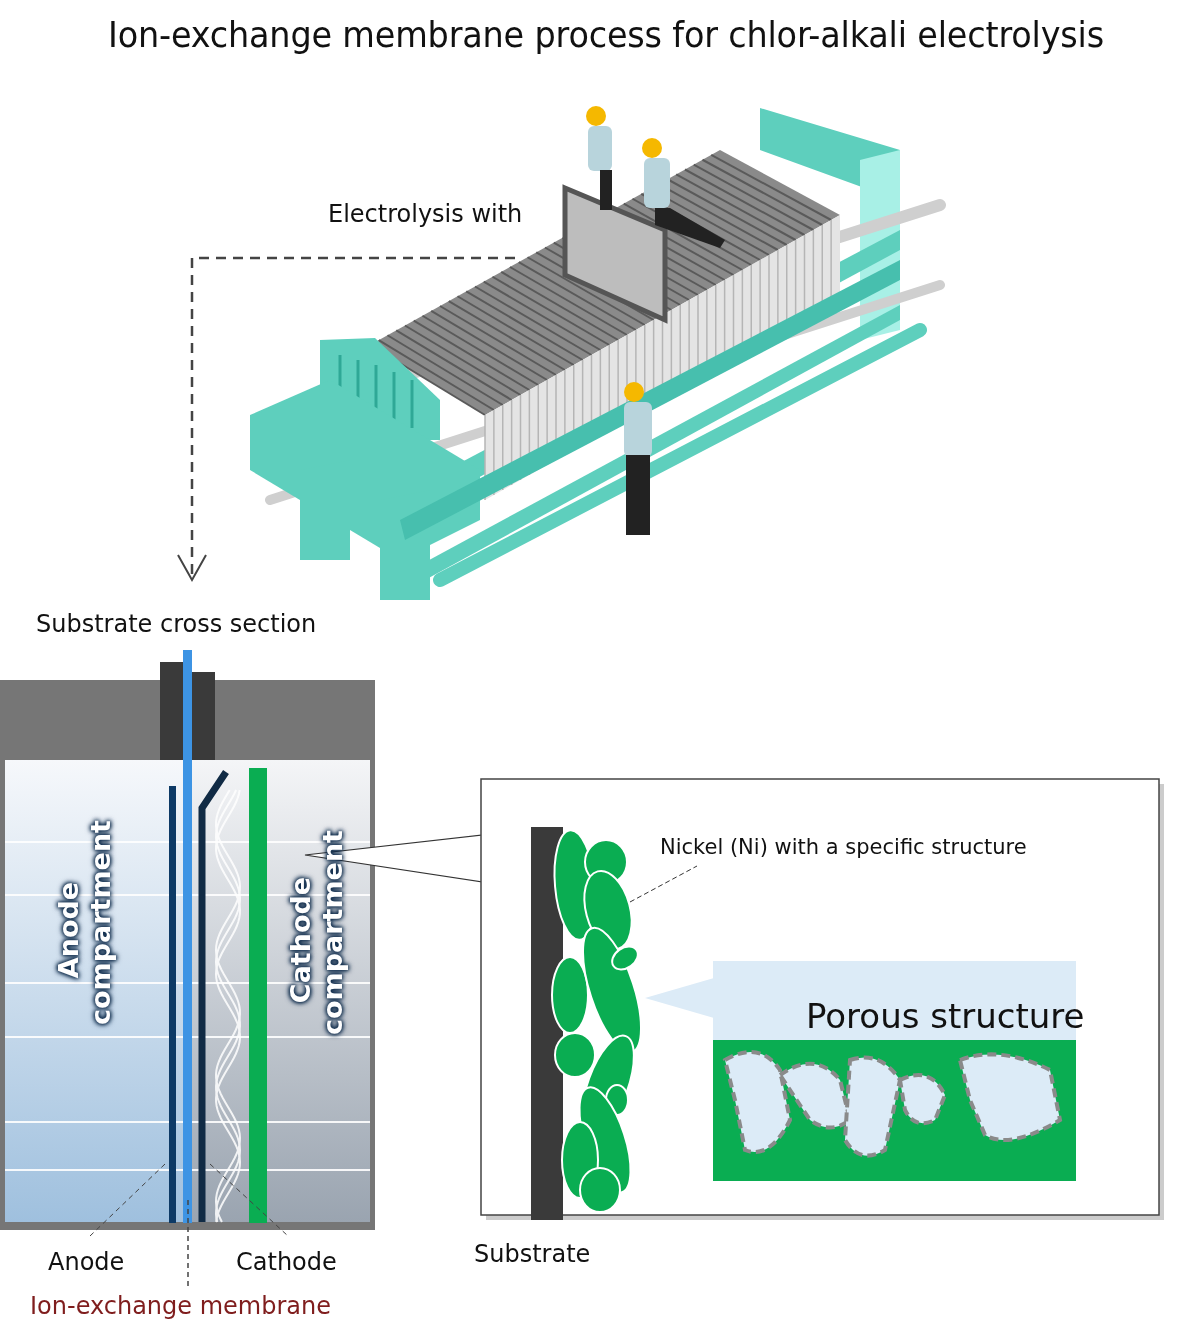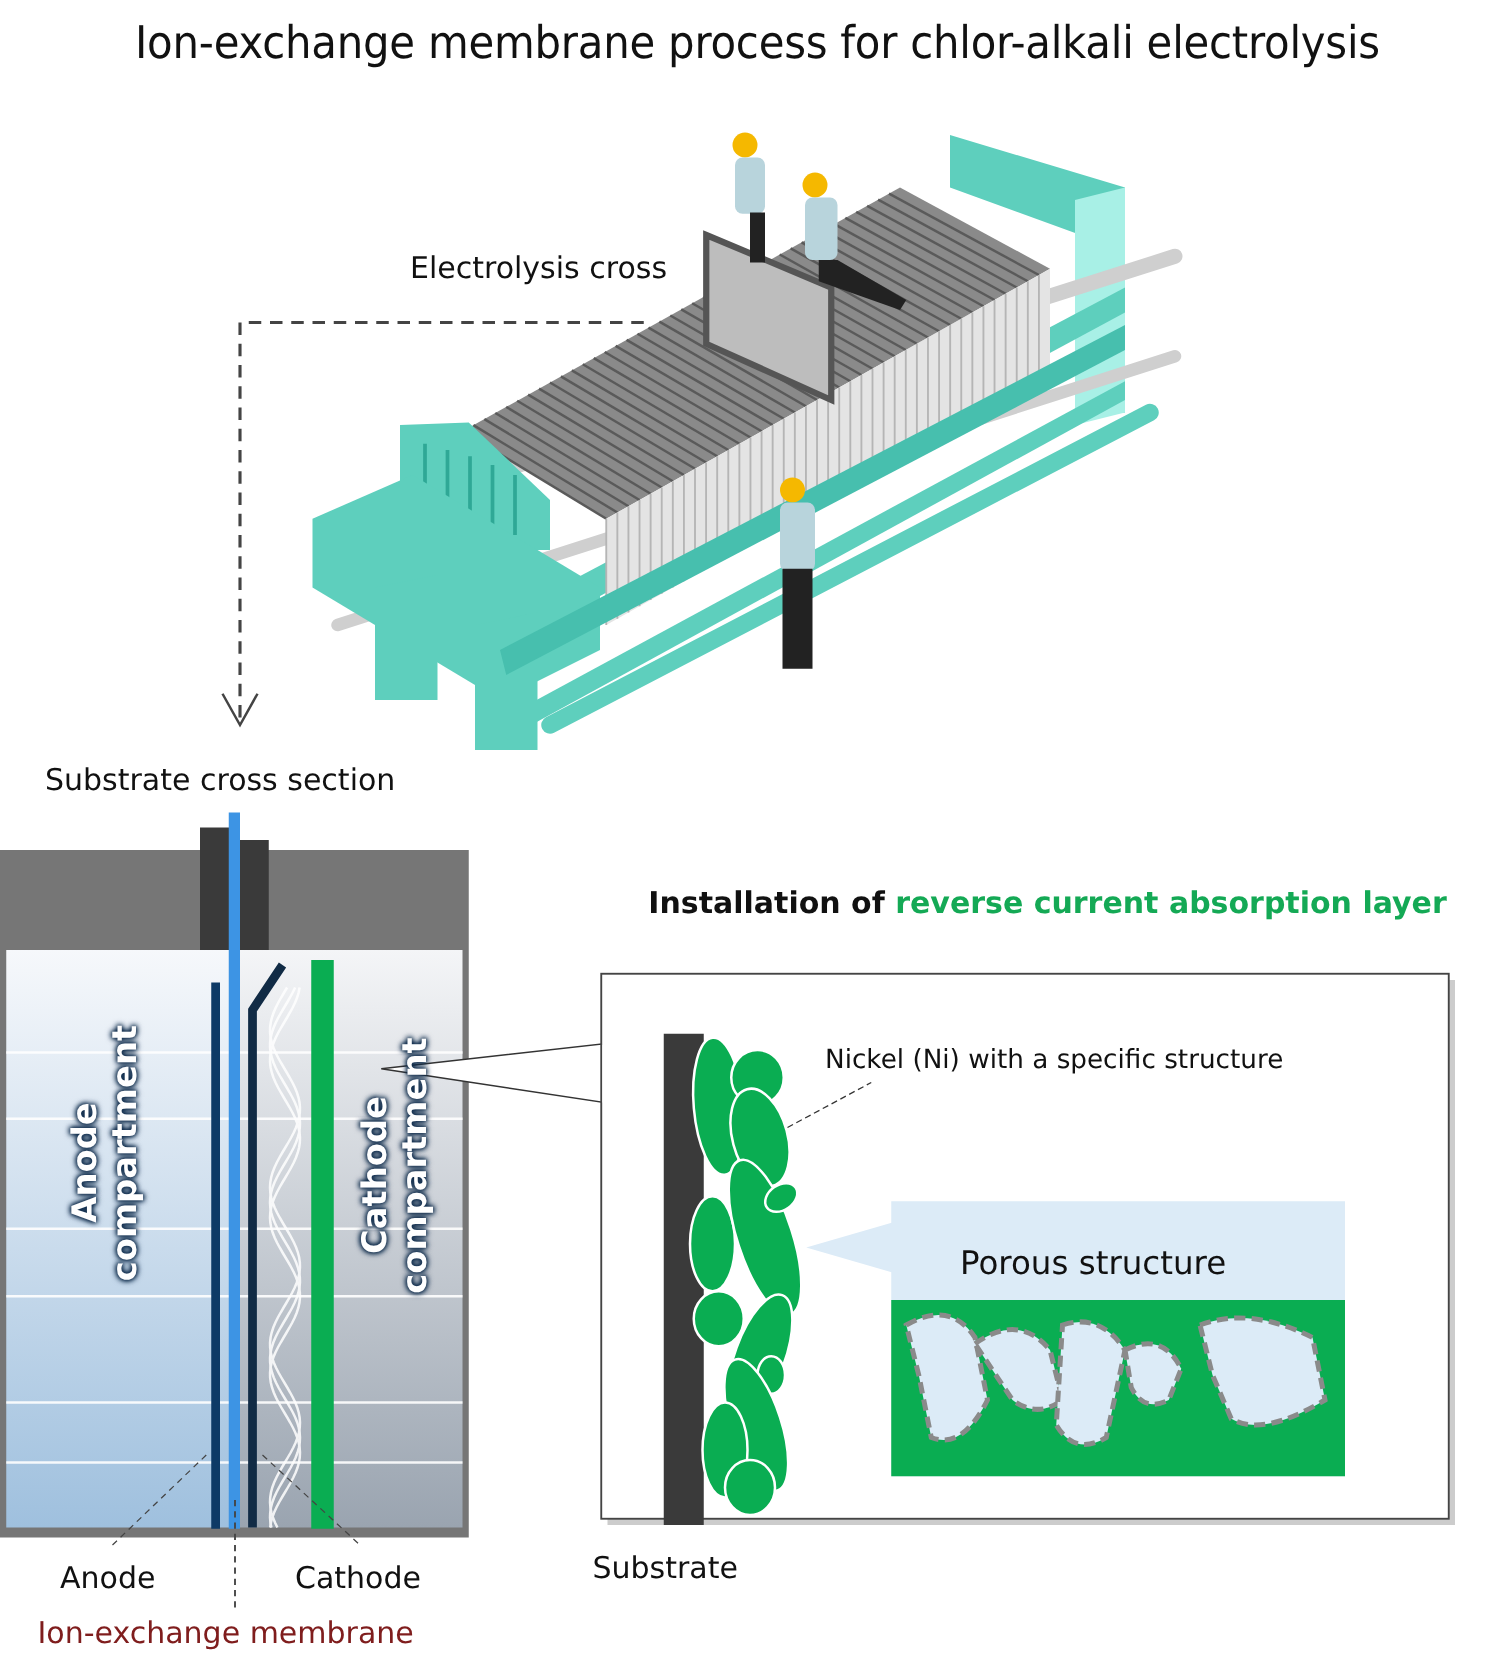--- a/index.html
+++ b/index.html
@@ -145,21 +145,21 @@
     <rect x="644" y="158" width="26" height="50" rx="6" fill="#b8d4dc"></rect>
     <polygon points="655,208 670,208 725,240 720,248 655,225" fill="#222"></polygon>
   </g>
   <g>
     <circle cx="634" cy="392" r="10" fill="#f5b800"></circle>
     <rect x="624" y="402" width="28" height="55" rx="6" fill="#b8d4dc"></rect>
     <rect x="626" y="455" width="24" height="80" fill="#222"></rect>
   </g>
 </svg>
 
-<div class="abs label" style="left:328px; top:200px;">Electrolysis cross</div>
+<div class="abs label" style="left:328px; top:200px;">Electrolysis with</div>
 
 <div class="abs label" style="left:36px; top:610px;">Substrate cross section</div>
 
 <svg width="1200" height="1341" style="pointer-events:none">
   <defs>
     <linearGradient id="anodeGrad" x1="0" y1="0" x2="0" y2="1">
       <stop offset="0" stop-color="#f6f8fb"></stop>
       <stop offset="1" stop-color="#9fc0de"></stop>
     </linearGradient>
     <linearGradient id="cathGrad" x1="0" y1="0" x2="0" y2="1">
@@ -235,18 +235,17 @@
 <div class="abs" style="left:285px; top:1035px; transform:rotate(-90deg); transform-origin:left top; font-weight:700; font-size:27px; line-height:32px; color:#fff; text-shadow:0 0 4px #0d2a4a,0 0 4px #0d2a4a,0 0 6px #0d2a4a; text-align:center; width:190px;">
   <div>Cathode</div>
   <div>compartment</div>
 </div>
 
 <div class="abs label" style="left:48px; top:1248px;">Anode</div>
 <div class="abs label" style="left:236px; top:1248px;">Cathode</div>
 <div class="abs label blue" style="left:30px; top:1292px;">Ion-exchange membrane</div>
 
 <div class="abs bold-head" style="left:488px; top:705px;">
-  <div><span>Installation of </span><span class="green">reverse current absorption layer</span></div>
 </div>
 
 <div class="abs" style="left:660px; top:835px; font-weight:400; font-size:21px; white-space:nowrap;">Nickel (Ni) with a specific structure</div>
-<div class="abs label" style="left:768px; top:996px; font-size:26px;text-align:center;">Porous structure</div>
+<div class="abs label" style="left:806px; top:996px; font-size:34px;text-align:center;">Porous structure</div>
 <div class="abs label" style="left:474px; top:1240px;">Substrate</div>
 
 </body></html>

